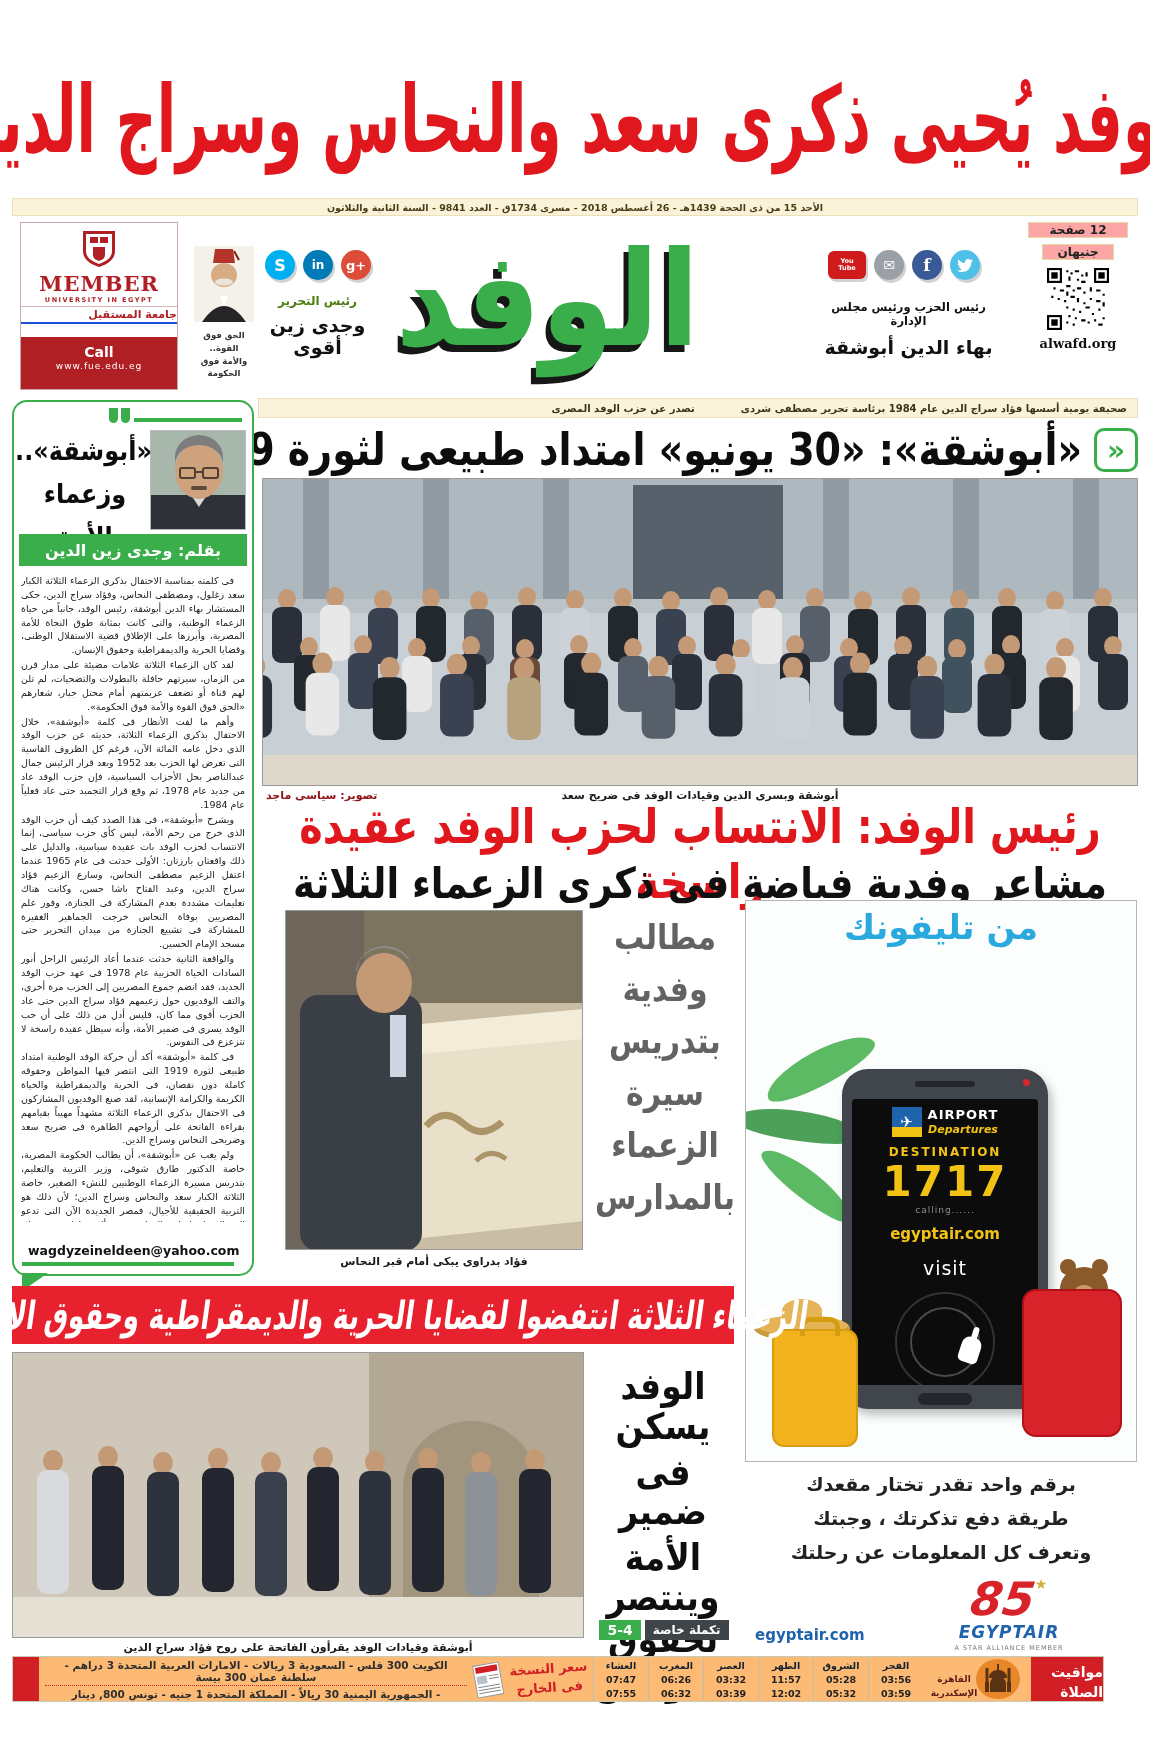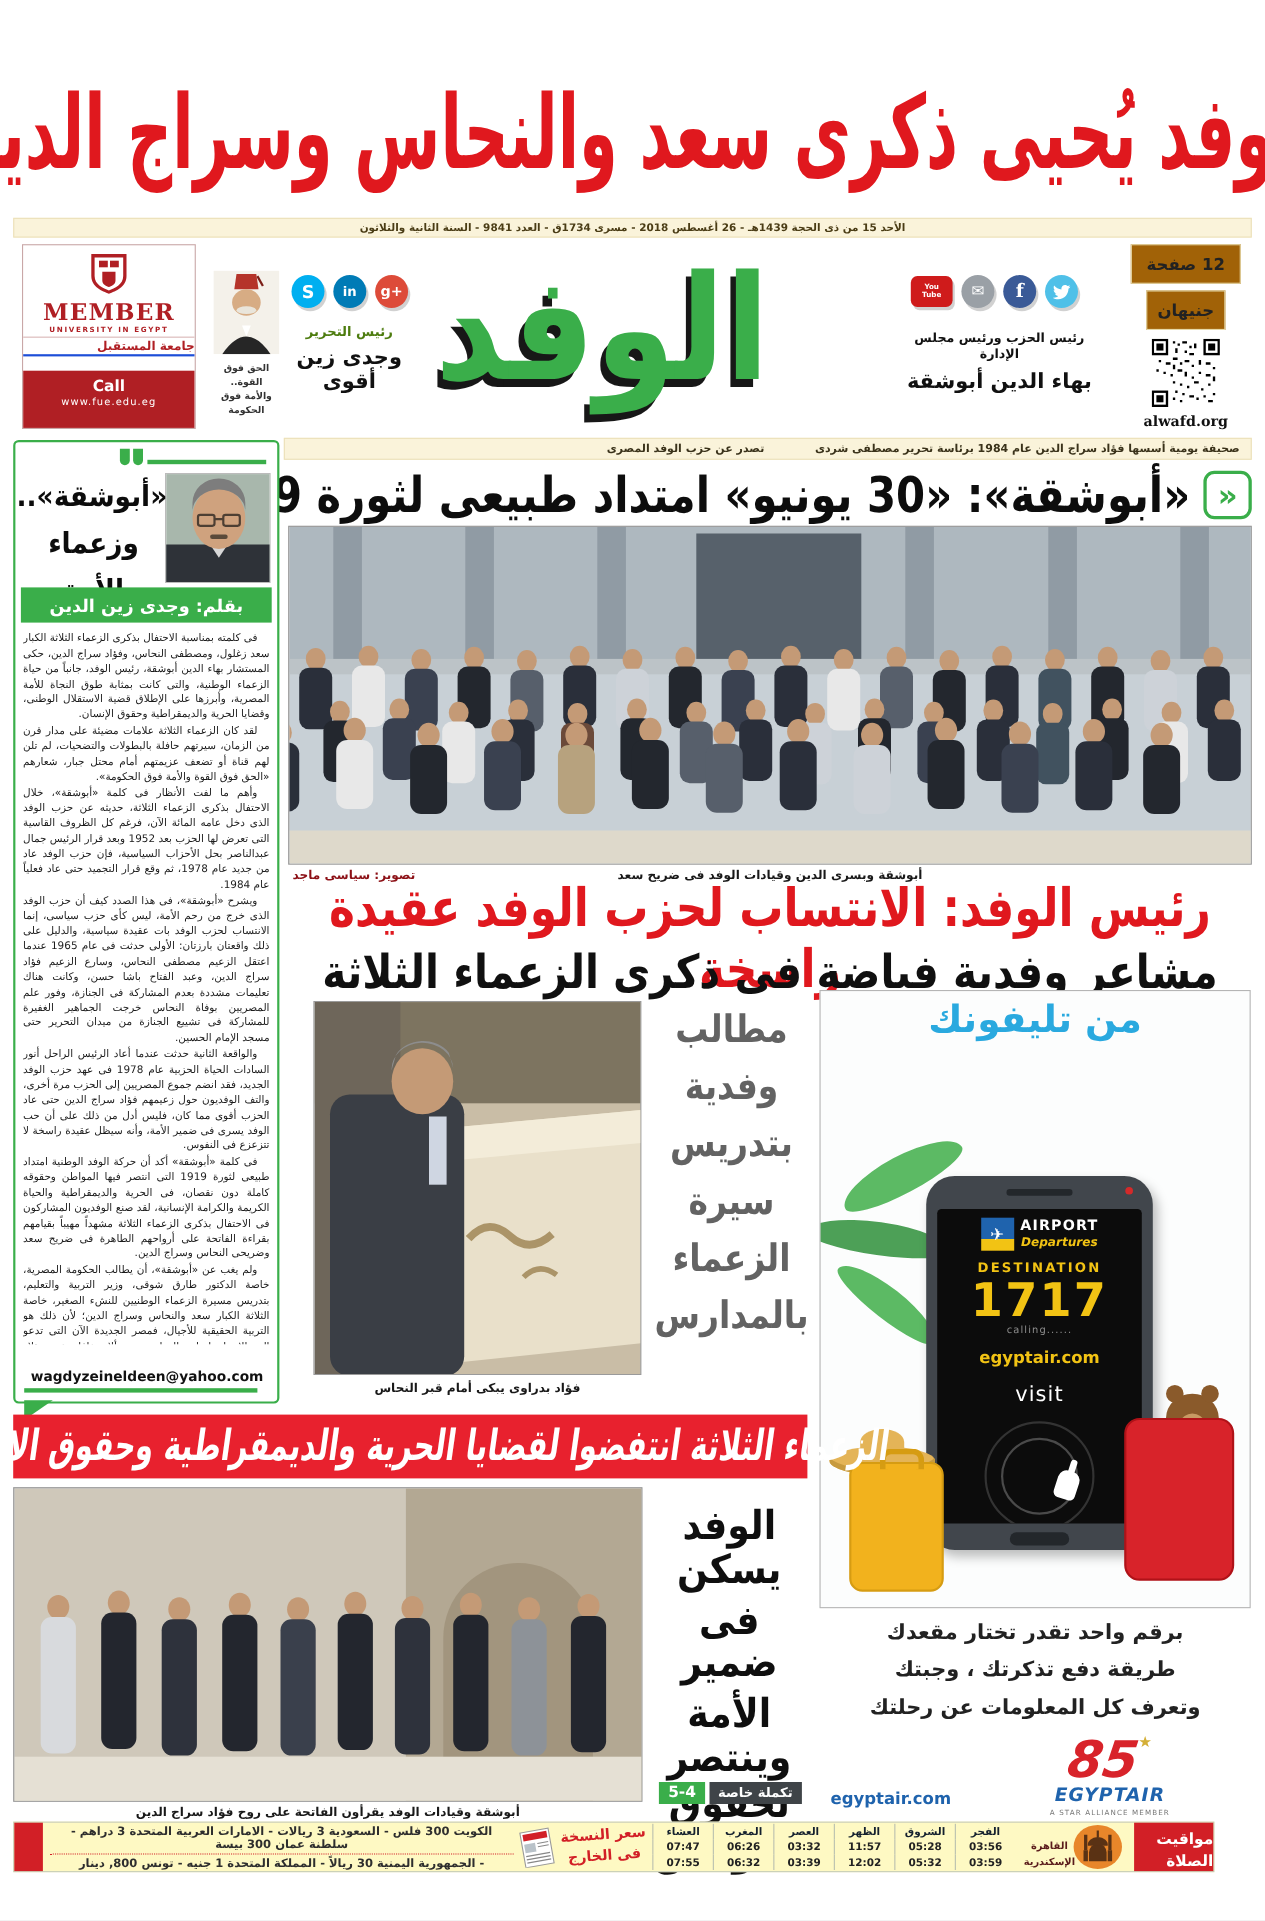--- a/index.html
+++ b/index.html
@@ -44,22 +44,22 @@
 
   .logo { left:380px; top:203px; width:335px; height:192px; display:flex; align-items:center; justify-content:center; z-index:3; }
   .logo span { font-size:118px; font-weight:bold; color:#3aae4a; transform:scaleY(1.12); text-shadow:-5px 6px 0 #171717; }
 
   .social-right { left:828px; top:250px; width:200px; }
   .chairman { left:816px; top:300px; width:185px; text-align:center; direction:rtl; }
   .chairman .lbl { font-size:11.5px; font-weight:bold; color:#111; }
   .chairman .name { font-size:19px; font-weight:bold; color:#111; margin-top:8px; }
 
   .right-rail { left:1022px; top:222px; width:112px; text-align:center; }
-  .chip { background:#a16207; border:1px solid #e6d9a8; height:36px; display:flex; align-items:center; justify-content:center;
-    font-size:15px; font-weight:bold; color:#222; margin:0 auto 6px auto; direction:rtl; }
+  .chip { background:#fca5a5; border:1px solid #e6d9a8; height:16px; display:flex; align-items:center; justify-content:center;
+    font-size:12px; font-weight:bold; color:#222; margin:0 auto 6px auto; direction:rtl; }
   .chip1 { width:100px; } .chip2 { width:72px; }
   .qr { width:62px; height:62px; margin:2px auto 2px auto; }
   .site { font-family:"DejaVu Serif",serif; font-size:13px; font-weight:bold; color:#111; }
 
   .tagline { left:258px; top:398px; width:880px; height:20px; background:#faf3da; border:1px solid #ece0b8;
     display:flex; align-items:center; direction:rtl; gap:46px; padding-right:10px; font-size:10px; font-weight:bold; color:#3a321a; z-index:1; }
 
   
   .lead-head { left:262px; top:424px; width:876px; height:52px; display:flex; direction:rtl; align-items:center; gap:12px; }
   .lead-icon { width:44px; height:44px; border:3px solid #3aae4a; border-radius:10px; color:#3aae4a; font-size:28px; font-weight:bold;
@@ -116,21 +116,21 @@
   .ad-lines { left:745px; top:1468px; width:392px; text-align:center; direction:rtl; font-size:19px; font-weight:bold; color:#222; line-height:1.78; }
   .ad-logos { left:745px; top:1576px; width:392px; height:74px; }
   .ad-url { position:absolute; left:10px; bottom:6px; color:#1f63ad; font-size:15px; font-weight:bold; }
   .eg-brand { position:absolute; right:18px; top:0; width:220px; text-align:center; }
   .eg-85 { font-size:46px; font-weight:bold; color:#d8232a; font-style:italic; line-height:1; display:inline-block; transform:skewX(-8deg); }
   .eg-star { color:#d4af37; font-size:14px; vertical-align:top; }
   .eg-name { color:#1f63ad; font-size:17px; font-weight:bold; font-style:italic; letter-spacing:1px; }
   .eg-alliance { color:#777; font-size:6.5px; letter-spacing:1px; margin-top:2px; }
 
   
-  .opinion { left:12px; top:400px; width:242px; height:876px; border:2px solid #3aae4a; border-radius:5px; background:#fff; }
+  .opinion { left:12px; top:400px; width:242px; height:876px; border:2px solid #3aae4a; border-radius:15px; background:#fff; }
   .op-tail { position:absolute; left:8px; bottom:-17px; width:0; height:0; border-top:18px solid #3aae4a; border-right:26px solid transparent; }
   .op-topline { position:absolute; top:16px; right:10px; width:108px; height:4px; background:#3aae4a; }
   .op-quote { position:absolute; top:6px; right:122px; display:flex; gap:3px; }
   .op-quote i { display:block; width:9px; height:15px; background:#3aae4a; border-radius:0 0 6px 6px; }
   .op-photo { position:absolute; top:28px; right:6px; width:96px; height:100px; overflow:hidden; border:1px solid #bbb; }
   .op-title { position:absolute; top:34px; left:4px; width:134px; text-align:center; font-size:24px; font-weight:bold; color:#0c0c0c; line-height:1.62; direction:rtl; transform:scaleY(1.1); }
   .op-byline { position:absolute; top:132px; left:5px; right:5px; height:32px; background:#3aae4a; color:#fff;
     display:flex; align-items:center; justify-content:center; font-size:16px; font-weight:bold; direction:rtl; }
   .op-body { position:absolute; top:172px; left:7px; right:7px; height:648px; overflow:hidden; direction:rtl; text-align:justify;
     font-size:9.5px; line-height:1.46; color:#1b1b1b; }
@@ -145,21 +145,21 @@
 
   .bottom-photo { left:12px; top:1352px; width:572px; height:286px; }
   .bottom-cap { left:12px; top:1641px; width:572px; text-align:center; font-size:11px; font-weight:bold; color:#191919; direction:rtl; }
   .bottom-stack { left:588px; top:1366px; width:150px; text-align:center; }
   .bottom-stack div { font-size:33px; font-weight:bold; color:#0f0f0f; line-height:1.28; transform:scaleY(1.1); }
   .badge { left:590px; top:1620px; width:148px; display:flex; justify-content:center; gap:4px; }
   .badge .pg { background:#3aae4a; color:#fff; font-size:14px; font-weight:bold; padding:2px 8px; }
   .badge .lb { background:#3f4448; color:#fff; font-size:12px; font-weight:bold; padding:3px 8px; direction:rtl; }
 
   
-  .footer { left:12px; top:1656px; width:1092px; height:46px; background:#fef9c3; border:1px solid #c6ccb9; }
+  .footer { left:12px; top:1656px; width:1092px; height:46px; background:#fdba74; border:1px solid #c6ccb9; }
   .f-red { position:absolute; left:0; top:0; width:26px; height:44px; background:#d21f26; }
   .prices { position:absolute; left:32px; top:2px; width:422px; text-align:center; direction:rtl; font-size:10.5px; font-weight:bold; color:#2e2e2e; }
   .prices .l1 { border-bottom:1px dotted #d21f26; padding-bottom:2px; margin-bottom:2px; }
   .np-icon { position:absolute; left:456px; top:3px; width:38px; height:38px; }
   .price-label { position:absolute; left:496px; top:3px; width:80px; text-align:center; color:#d21f26; font-size:13px; font-weight:bold; line-height:1.45; direction:rtl; transform:rotate(-4deg); }
   .ptable { position:absolute; left:580px; top:1px; width:392px; height:42px; display:grid; grid-template-columns:62px repeat(6,55px); grid-template-rows:14px 14px 14px; direction:rtl; }
   .ptable div { display:flex; align-items:center; justify-content:center; font-size:9.5px; font-weight:bold; color:#222; border-left:1px solid #b9bfae; }
   .ptable .hd { color:#14202e; }
   .ptable .city { color:#5a1b1b; border-left:none; font-size:9px; }
   .mosque { position:absolute; right:82px; top:1px; width:46px; height:42px; }

